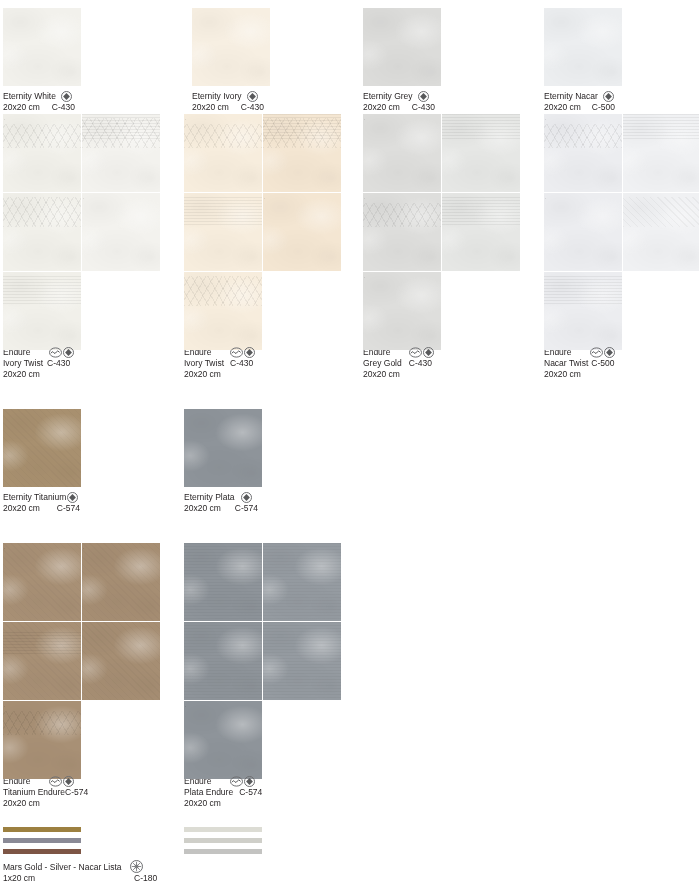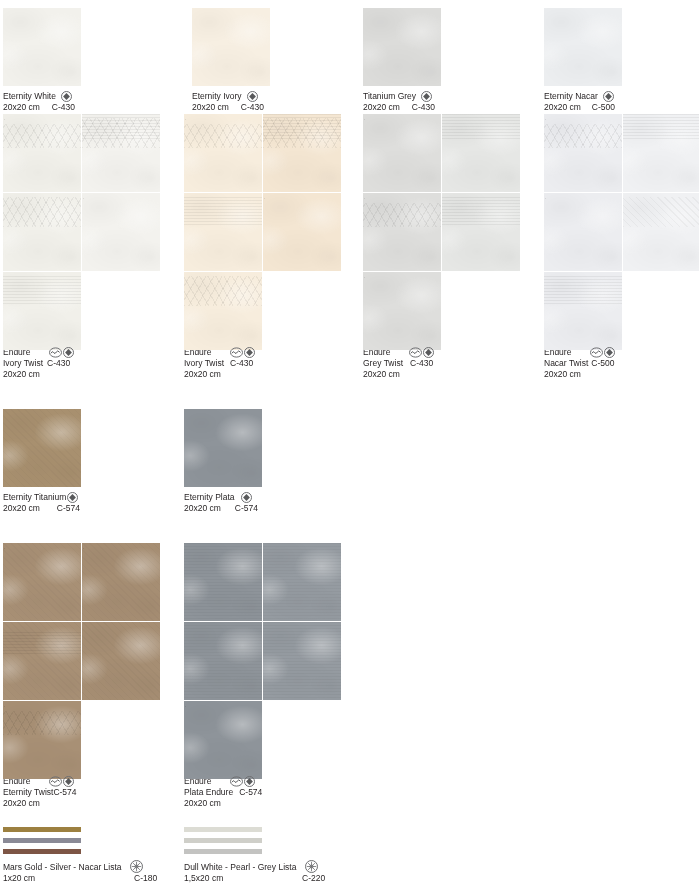--- a/index.html
+++ b/index.html
@@ -149,21 +149,21 @@
       </div>
     </div>
   </div>
 
   <div class="col" style="left:363px;top:8px;">
     <div class="tile tile-hero" style="background:#dcdcda;">
       <div class="tx mottle band full"></div>
     </div>
     <div class="label" style="margin-top:5px;">
       <div class="l1">
-        <span class="nm">Titanium Grey</span>
+        <span class="nm">Eternity Grey</span>
         <span class="ico-diamond" style="margin-left:5px;">
           <svg width="11" height="11" viewBox="0 0 11 11">
               <circle cx="5.5" cy="5.5" r="5" fill="none" stroke="#6d6e71" stroke-width="1"></circle>
               <path d="M5.5 2.1 L8.9 5.5 L5.5 8.9 L2.1 5.5 Z" fill="#58595b"></path>
             </svg>
         </span>
       </div>
       <div class="l2">
         <span class="sz">20x20 cm</span>
         <span class="cd" style="margin-left:12px;">C-430</span>
@@ -328,21 +328,21 @@
             </svg>
         </span>
         <span class="ico-diamond" style="margin-left:1px;">
           <svg width="11" height="11" viewBox="0 0 11 11">
               <circle cx="5.5" cy="5.5" r="5" fill="none" stroke="#6d6e71" stroke-width="1"></circle>
               <path d="M5.5 2.1 L8.9 5.5 L5.5 8.9 L2.1 5.5 Z" fill="#58595b"></path>
             </svg>
         </span>
       </div>
       <div class="l2">
-        <span class="nm">Grey Twist</span>
+        <span class="nm">Grey Gold</span>
         <span class="cd" style="margin-left:7px;">C-430</span>
       </div>
       <div class="l2">
         <span class="sz">20x20 cm</span>
       </div>
     </div>
   </div>
 
   <div class="col" style="left:544px;top:114px;">
     <div style="position:relative;width:160px;height:228px;">
@@ -474,21 +474,21 @@
             </svg>
         </span>
         <span class="ico-diamond" style="margin-left:1px;">
           <svg width="11" height="11" viewBox="0 0 11 11">
               <circle cx="5.5" cy="5.5" r="5" fill="none" stroke="#6d6e71" stroke-width="1"></circle>
               <path d="M5.5 2.1 L8.9 5.5 L5.5 8.9 L2.1 5.5 Z" fill="#58595b"></path>
             </svg>
         </span>
       </div>
       <div class="l2">
-        <span class="nm">Eternity Twist</span>
+        <span class="nm">Titanium Endure</span>
         <span class="cd" style="margin-left:0px;">C-574</span>
       </div>
       <div class="l2">
         <span class="sz">20x20 cm</span>
       </div>
     </div>
   </div>
 
   <div class="col" style="left:184px;top:543px;">
     <div style="position:relative;width:160px;height:228px;">
@@ -567,36 +567,15 @@
       </div>
     </div>
   </div>
 
   <div class="col" style="left:184px;top:827px;width:165px;">
     <div>
       <div class="strip" style="background:#dcdcd4;"></div>
       <div class="strip" style="background:#cfcfc9;"></div>
       <div class="strip" style="background:#c3c3c1;"></div>
     </div>
-    <div class="label" style="margin-top:2px;position:relative;width:165px;">
-      <div class="l1">
-        <span class="nm">Dull White - Pearl - Grey Lista</span>
-        <span class="ico-frost" style="margin-left:9px;">
-          <svg width="13" height="13" viewBox="0 0 13 13">
-            <circle cx="6.5" cy="6.5" r="6" fill="none" stroke="#6d6e71" stroke-width="1"></circle>
-            <g stroke="#6d6e71" stroke-width=".8">
-              <line x1="6.5" y1="1.7" x2="6.5" y2="11.3"></line>
-              <line x1="1.7" y1="6.5" x2="11.3" y2="6.5"></line>
-              <line x1="3.1" y1="3.1" x2="9.9" y2="9.9"></line>
-              <line x1="9.9" y1="3.1" x2="3.1" y2="9.9"></line>
-            </g>
-            <circle cx="6.5" cy="6.5" r="1.6" fill="none" stroke="#6d6e71" stroke-width=".8"></circle>
-          </svg>
-        </span>
-      </div>
-      <div class="l2" style="position:relative;">
-        <span class="sz">1,5x20 cm</span>
-        <span class="cd" style="position:absolute;left:118px;">C-220</span>
-      </div>
-    </div>
   </div>
 
 </div>
 
 </body></html>

